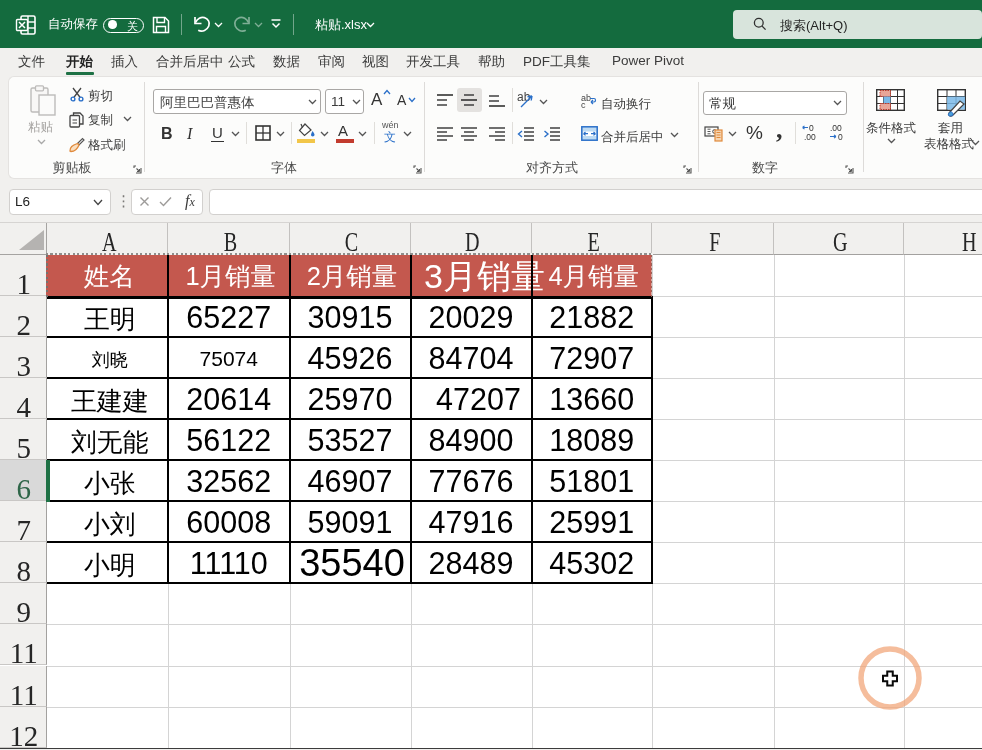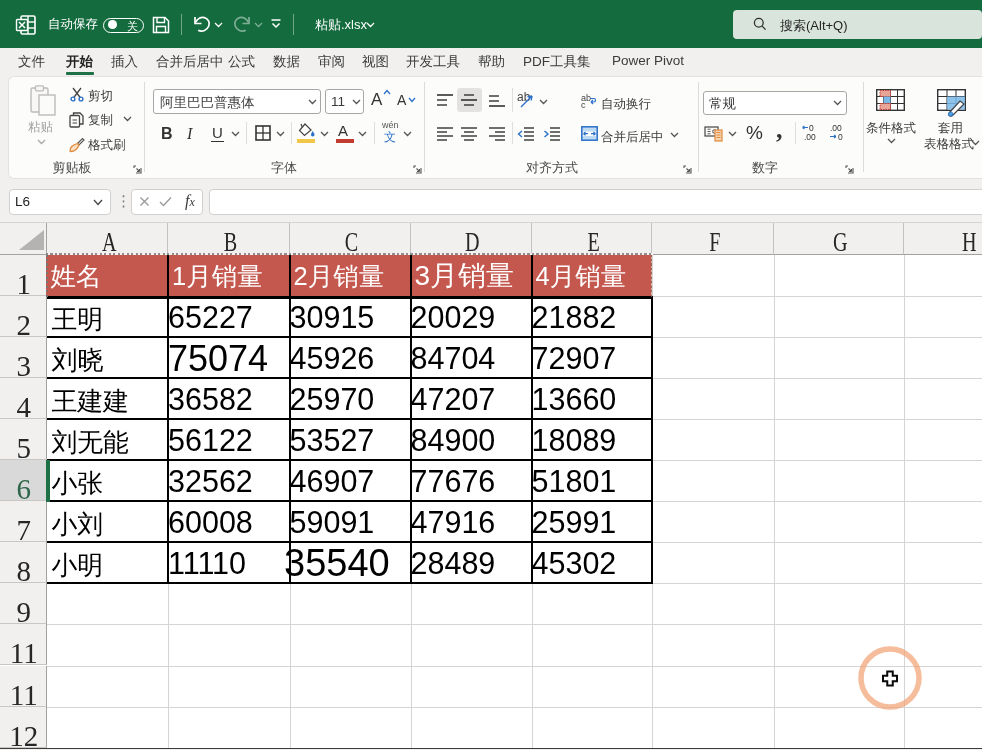--- a/index.html
+++ b/index.html
@@ -21,21 +21,21 @@
 .rtext{position:absolute;font-size:12.5px;color:#3b3b3b;white-space:nowrap}
 .combo{position:absolute;background:#fff;border:1px solid #a9a7a5;border-radius:3px}
 
 #fbar{left:0;top:179px;width:982px;height:44px;background:#f1f0ee;border-bottom:1px solid #d6d4d2}
 .fbox{position:absolute;background:#fff;border:1px solid #d2d0ce;border-radius:4px;top:189px;height:26px}
 
 #grid{left:0;top:223px;width:982px;height:527px;background:#fff}
 .colhdr{position:absolute;top:0;height:31.5px;background:#f1f0ee;border-right:1px solid #c3c1bf;border-bottom:1px solid #a3a19f;font-family:"Liberation Serif",serif;font-size:28px;color:#262626;text-align:center;line-height:37.5px}
 .rowhdr{position:absolute;left:0;width:46.5px;background:#f1f0ee;border-right:1px solid #a3a19f;border-bottom:1px solid #c9c7c5;font-family:"Liberation Serif",serif;font-size:29px;color:#262626;text-align:center;padding-left:2px}
 .gl{position:absolute;background:#d4d4d4}
-.tcell{text-align:left;white-space:nowrap}
+.tcell{text-align:center;white-space:nowrap}
 
 </style></head>
 <body>
 <div class="abs" id="titlebar">
 
   <svg class="abs" style="left:16px;top:15px" width="20" height="20" viewBox="0 0 20 20">
     <rect x="5" y="1" width="14" height="18" rx="1.5" fill="none" stroke="#fff" stroke-width="1.6"></rect>
     <line x1="12" y1="1" x2="12" y2="19" stroke="#fff" stroke-width="1.4"></line>
     <line x1="12" y1="7" x2="19" y2="7" stroke="#fff" stroke-width="1.4"></line>
     <line x1="12" y1="13" x2="19" y2="13" stroke="#fff" stroke-width="1.4"></line>
@@ -424,34 +424,34 @@
 <div class="gl" style="left:46.5px;top:401.4px;width:935.5px;height:1px"></div>
 <div class="gl" style="left:46.5px;top:442.5px;width:935.5px;height:1px"></div>
 <div class="gl" style="left:46.5px;top:483.6px;width:935.5px;height:1px"></div>
 <div class="gl" style="left:46.5px;top:524.7px;width:935.5px;height:1px"></div>
 <div class="abs" style="left:0;top:524.7px;width:982px;height:1.5px;background:#3c3c3c"></div>
 <div class="abs" style="left:0;top:526.2px;width:982px;height:0.8px;background:#f1f0ee"></div>
 <div class="abs" style="left:46.5px;top:31.5px;width:605.5px;height:42.2px;background:#c4584e"></div>
 <div class="tcell abs" style="left:46.5px;top:31.5px;width:121.5px;height:41.1px;line-height:42.5px;color:#fff;font-size:25.5px;text-indent:4px">姓名</div>
 <div class="tcell abs" style="left:168px;top:31.5px;width:121.5px;height:41.1px;line-height:42.5px;color:#fff;font-size:25.5px;text-indent:4px">1月销量</div>
 <div class="tcell abs" style="left:289.5px;top:31.5px;width:121.0px;height:41.1px;line-height:42.5px;color:#fff;font-size:25.5px;text-indent:4px">2月销量</div>
-<div class="tcell abs" style="left:410.5px;top:31.5px;width:144px;height:41.1px;line-height:42.5px;color:#fff;font-size:28px;text-indent:4px">3月销量</div>
+<div class="tcell abs" style="left:410.5px;top:31.5px;width:144px;height:41.1px;line-height:42.5px;color:#fff;font-size:34px;text-indent:4px">3月销量</div>
 <div class="tcell abs" style="left:531.5px;top:31.5px;width:120.5px;height:41.1px;line-height:42.5px;color:#fff;font-size:25.5px;text-indent:4px">4月销量</div>
 <div class="tcell abs" style="left:46.5px;top:72.6px;width:121.5px;height:41.1px;line-height:46px;color:#000;font-size:25.8px;text-indent:5px">王明</div>
 <div class="tcell abs" style="left:168px;top:72.6px;width:121.5px;height:41.1px;line-height:43px;color:#000;font-size:30.5px">65227</div>
 <div class="tcell abs" style="left:289.5px;top:72.6px;width:121.0px;height:41.1px;line-height:43px;color:#000;font-size:30.5px">30915</div>
 <div class="tcell abs" style="left:410.5px;top:72.6px;width:121.0px;height:41.1px;line-height:43px;color:#000;font-size:30.5px">20029</div>
 <div class="tcell abs" style="left:531.5px;top:72.6px;width:120.5px;height:41.1px;line-height:43px;color:#000;font-size:30.5px">21882</div>
-<div class="tcell abs" style="left:46.5px;top:113.7px;width:121.5px;height:43px;line-height:46px;color:#000;font-size:26px;text-indent:5px">刘晓</div>
-<div class="tcell abs" style="left:168px;top:113.7px;width:121.5px;height:41.1px;line-height:43px;color:#000;font-size:36px">75074</div>
+<div class="tcell abs" style="left:46.5px;top:113.7px;width:121.5px;height:43px;line-height:46px;color:#000;font-size:18px;text-indent:5px">刘晓</div>
+<div class="tcell abs" style="left:168px;top:113.7px;width:121.5px;height:41.1px;line-height:43px;color:#000;font-size:21px">75074</div>
 <div class="tcell abs" style="left:289.5px;top:113.7px;width:121.0px;height:41.1px;line-height:43px;color:#000;font-size:30.5px">45926</div>
 <div class="tcell abs" style="left:410.5px;top:113.7px;width:121.0px;height:41.1px;line-height:43px;color:#000;font-size:30.5px">84704</div>
 <div class="tcell abs" style="left:531.5px;top:113.7px;width:120.5px;height:41.1px;line-height:43px;color:#000;font-size:30.5px">72907</div>
 <div class="tcell abs" style="left:46.5px;top:154.8px;width:121.5px;height:41.1px;line-height:46px;color:#000;font-size:25.8px;text-indent:5px">王建建</div>
-<div class="tcell abs" style="left:168px;top:154.8px;width:121.5px;height:41.1px;line-height:43px;color:#000;font-size:30.5px">36582</div>
+<div class="tcell abs" style="left:168px;top:154.8px;width:121.5px;height:41.1px;line-height:43px;color:#000;font-size:30.5px">20614</div>
 <div class="tcell abs" style="left:289.5px;top:154.8px;width:121.0px;height:41.1px;line-height:43px;color:#000;font-size:30.5px">25970</div>
 <div class="tcell abs" style="left:410.5px;top:154.8px;width:136px;height:41.1px;line-height:43px;color:#000;font-size:30.5px">47207</div>
 <div class="tcell abs" style="left:531.5px;top:154.8px;width:120.5px;height:38px;line-height:43px;color:#000;font-size:30.5px">13660</div>
 <div class="tcell abs" style="left:46.5px;top:195.9px;width:121.5px;height:41.1px;line-height:46px;color:#000;font-size:25.8px;text-indent:5px">刘无能</div>
 <div class="tcell abs" style="left:168px;top:195.9px;width:121.5px;height:41.1px;line-height:43px;color:#000;font-size:30.5px">56122</div>
 <div class="tcell abs" style="left:289.5px;top:195.9px;width:121.0px;height:41.1px;line-height:43px;color:#000;font-size:30.5px">53527</div>
 <div class="tcell abs" style="left:410.5px;top:195.9px;width:121.0px;height:41.1px;line-height:43px;color:#000;font-size:30.5px">84900</div>
 <div class="tcell abs" style="left:531.5px;top:195.9px;width:120.5px;height:41.1px;line-height:43px;color:#000;font-size:30.5px">18089</div>
 <div class="tcell abs" style="left:46.5px;top:237.0px;width:121.5px;height:41.1px;line-height:46px;color:#000;font-size:25.8px;text-indent:5px">小张</div>
 <div class="tcell abs" style="left:168px;top:237.0px;width:121.5px;height:41.1px;line-height:43px;color:#000;font-size:30.5px">32562</div>

